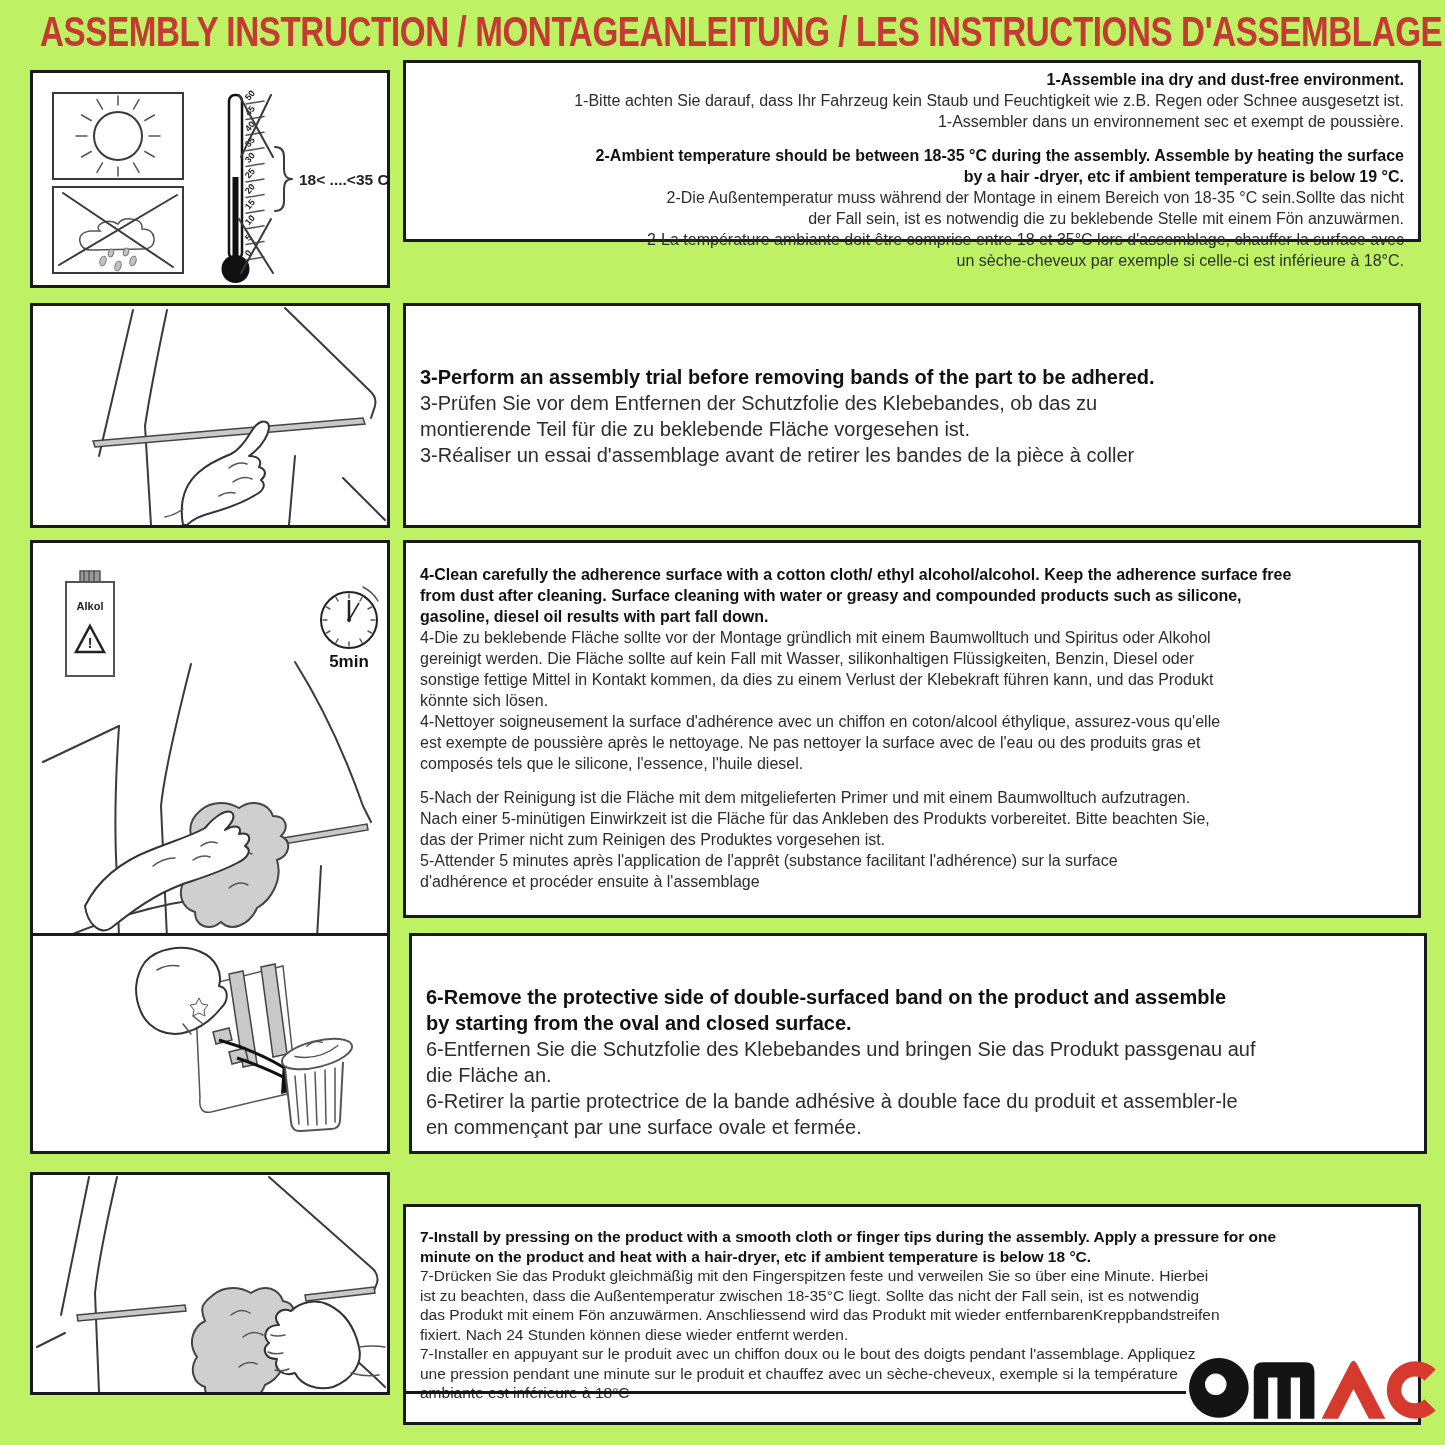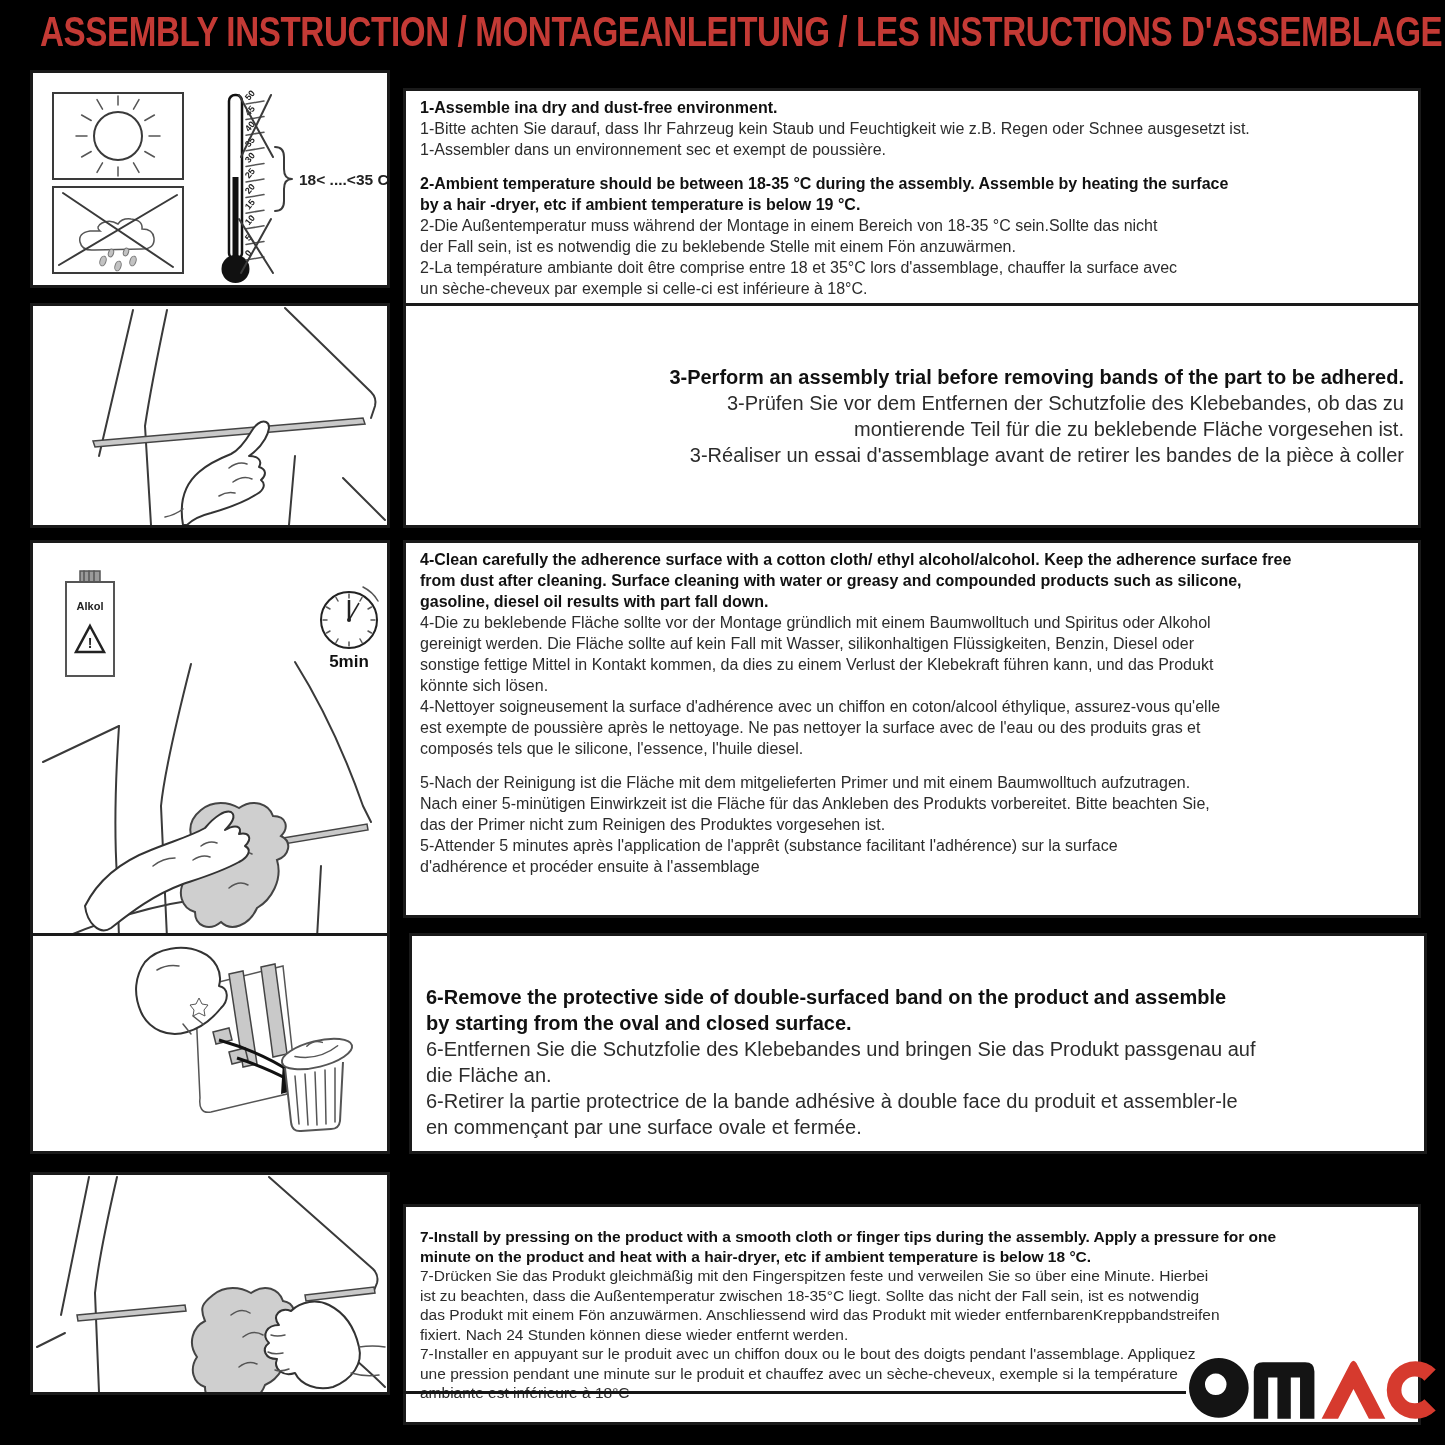--- a/index.html
+++ b/index.html
@@ -1,16 +1,16 @@
 <!DOCTYPE html>
 <html><head>
 <meta charset="utf-8">
 <style>
   html,body{margin:0;padding:0;background:#ffffff;}
-  .page{position:relative;width:1445px;height:1445px;background:#000000;overflow:hidden;
+  .page{position:relative;width:1445px;height:1445px;background:#bef264;overflow:hidden;
         font-family:"Liberation Sans",sans-serif;}
   .title{position:absolute;top:8px;left:40px;font-size:42px;font-weight:bold;
          color:#c43a35;transform:scaleX(.79);transform-origin:0 50%;white-space:nowrap;
          letter-spacing:-.5px;}
   .illus{position:absolute;left:30px;width:360px;border:3px solid #1a1a1a;background:#fff;
          box-sizing:border-box;}
   .txt{position:absolute;left:403px;width:1018px;border:3px solid #1a1a1a;background:#fff;
        box-sizing:border-box;padding:6px 14px;}
   .txt p{margin:0;white-space:pre-line;color:#2c2c2c;}
   .txt p.b{font-weight:bold;color:#111;}
@@ -103,21 +103,21 @@
           <line x1="206" y1="22" x2="240" y2="84"></line>
             <line x1="238" y1="22" x2="208" y2="84"></line>
           <line x1="206" y1="146" x2="240" y2="200"></line>
             <line x1="238" y1="146" x2="208" y2="200"></line>
         </g>
         <path d="M242,74 Q251,74 251,84 L251,96 Q251,106 259,106 Q251,106 251,116 L251,128 Q251,138 242,138" class="ln" stroke="#222"></path>
         <text x="266" y="112" font-size="15.5" font-weight="bold" fill="#222">18&lt; ....&lt;35 C</text>
       </g>
     </svg>
   </div>
-  <div class="txt small" style="top:88px;height:230px;">
+  <div class="txt small" style="top:60px;height:182px;text-align:right;">
     <p class="b">1-Assemble ina dry and dust-free environment.</p>
     <p>1-Bitte achten Sie darauf, dass Ihr Fahrzeug kein Staub und Feuchtigkeit wie z.B. Regen oder Schnee ausgesetzt ist.</p>
     <p>1-Assembler dans un environnement sec et exempt de poussière.</p>
     <div class="gap"></div>
     <p class="b">2-Ambient temperature should be between 18-35 °C  during the assembly. Assemble by heating the surface
 by a hair -dryer, etc if ambient temperature is below 19 °C.</p>
     <p>2-Die Außentemperatur muss während der Montage in einem Bereich von 18-35 °C  sein.Sollte das nicht
 der Fall sein, ist es notwendig die zu beklebende Stelle mit einem Fön anzuwärmen.</p>
     <p>2-La température ambiante doit être comprise entre 18 et 35°C lors d'assemblage, chauffer la surface avec
 un sèche-cheveux par exemple si celle-ci est inférieure à 18°C.</p>
@@ -132,21 +132,21 @@
         <path d="M262,150 L256,219"></path>
         <path d="M310,172 Q334,196 352,214"></path>
       </g>
       <polygon points="60,135 330,112 332,118 62,141" class="grayfill"></polygon>
       <g>
         <path class="whitehand" d="M150,219 C146,196 152,178 166,166 C176,157 188,152 198,148 C206,144 212,136 218,126 C222,119 228,114 233,116 C238,118 236,126 232,133 C228,140 222,146 216,150 C224,150 230,154 226,161 C233,163 234,169 228,174 C233,178 231,184 224,188 C210,197 192,203 178,207 C166,210 158,215 154,219 Z"></path>
         <path class="thin" d="M196,162 q9,-7 18,-4 M200,176 q10,-7 19,-3 M186,190 q8,-5 16,-3 M150,203 q-8,6 -18,8"></path>
       </g>
     </svg>
   </div>
-  <div class="txt large" style="top:303px;height:225px;padding-top:58px;text-align:right;">
+  <div class="txt large" style="top:303px;height:225px;padding-top:58px;">
     <p class="b">3-Perform an assembly trial before removing bands of the part to be adhered.</p>
     <p>3-Prüfen Sie vor dem Entfernen der Schutzfolie des Klebebandes, ob das zu
 montierende Teil für die zu beklebende Fläche vorgesehen ist.</p>
     <p>3-Réaliser un essai d'assemblage avant de retirer les bandes de la pièce à coller</p>
   </div>
 
   <div class="illus" style="top:540px;height:424px;">
     <svg viewBox="0 0 354 372">
       <g>
         <rect x="47" y="5" width="20" height="11" fill="#9a9a9a" stroke="#555" stroke-width="1.5"></rect>
@@ -190,21 +190,21 @@
       <g>
         <path d="M168,244 C180,234 196,236 206,242 C220,232 236,238 240,250 C254,250 256,262 248,270 C260,276 256,290 244,294 C250,314 238,334 224,342 C216,360 198,366 188,356 C176,366 162,360 162,346 C148,342 144,326 152,314 C142,300 148,282 160,276 C154,262 158,252 168,244 Z" fill="#cfcfcf" stroke="#444" stroke-width="2"></path>
         <path class="thin" d="M186,268 q10,-9 20,-3 M198,290 q11,-8 21,-2 M196,322 q10,-8 19,-3 M176,300 q8,-6 15,-2"></path>
       </g>
       <g>
         <path class="whitehand" d="M52,340 C66,312 92,294 118,284 C140,275 158,270 172,262 C182,250 192,244 198,246 C204,250 198,258 192,264 C202,258 210,260 206,268 C216,266 220,272 212,280 C220,284 214,292 206,296 C188,306 168,312 150,318 C118,330 96,348 78,362 C66,370 54,356 52,340 Z"></path>
         <path class="thin" d="M168,280 q8,-6 16,-3 M160,294 q9,-6 17,-3 M120,300 q10,-8 22,-8"></path>
       </g>
     </svg>
   </div>
-  <div class="txt small" style="top:540px;height:378px;padding-top:6px;">
+  <div class="txt small" style="top:540px;height:378px;padding-top:21px;">
     <p class="b">4-Clean carefully the adherence surface with a cotton cloth/ ethyl alcohol/alcohol. Keep the adherence surface free
 from dust after cleaning. Surface cleaning with water or greasy and compounded products such as silicone,
 gasoline, diesel oil results with part fall down.</p>
     <p>4-Die zu beklebende Fläche sollte vor der Montage gründlich mit einem Baumwolltuch und Spiritus oder Alkohol
 gereinigt werden. Die Fläche sollte auf kein Fall mit Wasser, silikonhaltigen Flüssigkeiten, Benzin, Diesel oder
 sonstige fettige Mittel in Kontakt kommen, da dies zu einem Verlust der Klebekraft führen kann, und das Produkt
 könnte sich lösen.</p>
     <p>4-Nettoyer soigneusement la surface d'adhérence avec un chiffon en coton/alcool éthylique, assurez-vous qu'elle
 est exempte de poussière après le nettoyage. Ne pas nettoyer la surface avec de l'eau ou des produits gras et
 composés tels que le silicone, l'essence, l'huile diesel.</p>

